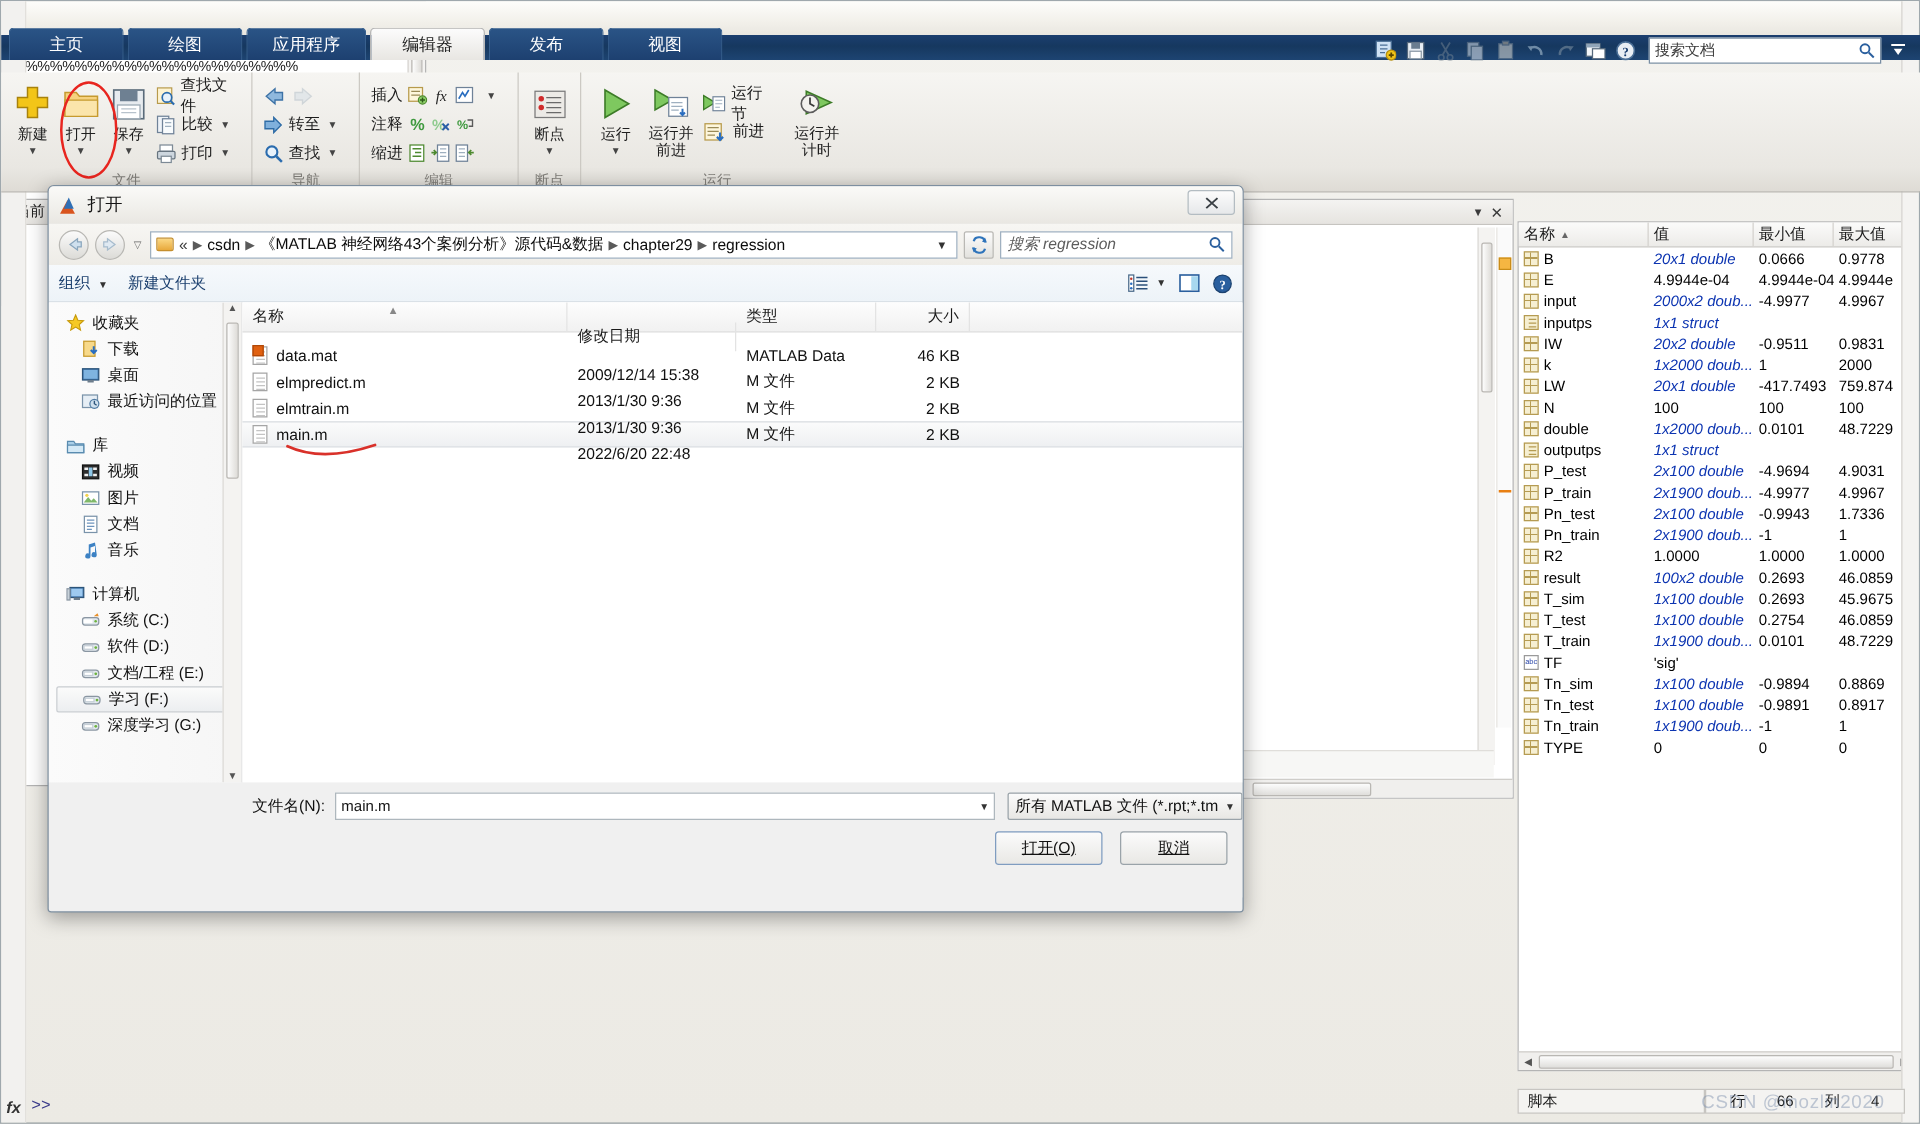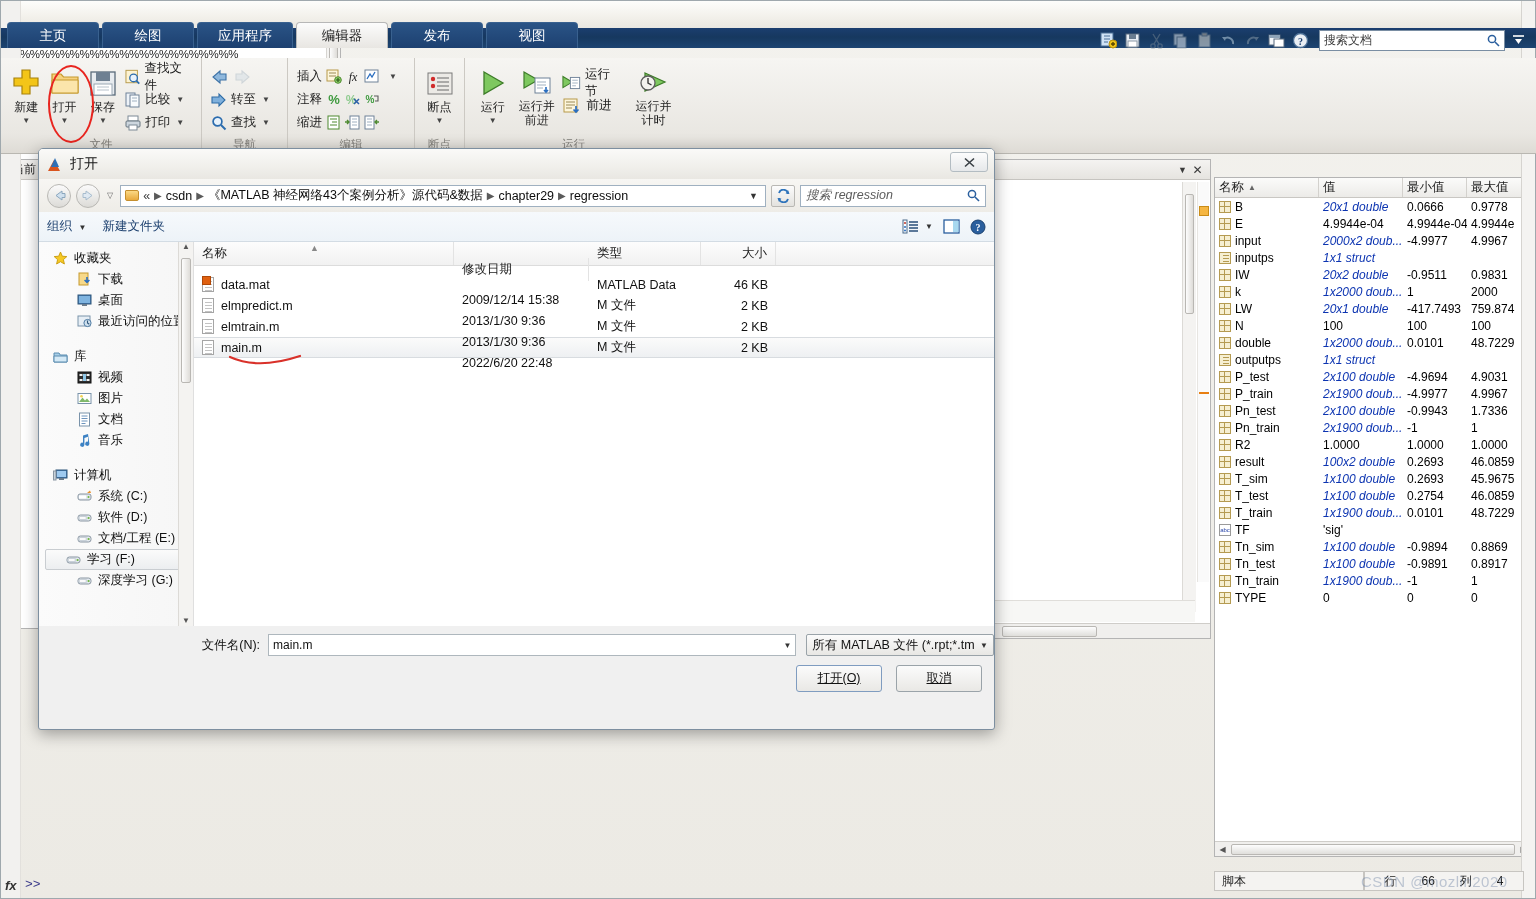--- a/index.html
+++ b/index.html
@@ -283,21 +283,21 @@
   .dlg-toolbar .tb-right { margin-left:auto; display:flex; align-items:center; gap:10px; }
   .dd-caret{ font-size:8px; color:#333; margin-left:3px;}
 
   .dlg-body { display:flex; height: 384px; background:#fff; }
   .dlg-side {
     width: 155px; background: linear-gradient(to right,#fbfbfb,#f6f6f6);
     border-right: 1px solid #dfdfdf; position:relative; overflow:hidden;
     padding-top: 6px;
   }
   .side-item { height: 21px; display:flex; align-items:center; gap:6px; padding-left: 14px; font-size:12.5px; color:#101010;}
-  .side-item.child { padding-left: 38px; }
+  .side-item.child { padding-left: 26px; }
   .side-item.sel { background: linear-gradient(to bottom,#fbfbfb,#eceef0); border:1px solid #c9cdd1; border-radius:2px; margin: 0 6px 0 6px; padding-left: 20px; height:21px;}
   .side-gap { height: 14px; }
   .side-scroll{ position:absolute; right:0; top:0; width:15px; height:100%;
                 background:#f4f3f1; border-left:1px solid #dcdad6;}
   .side-scroll .sa{ text-align:center; font-size:8px; color:#555;}
   .side-scroll .sa.bot{ position:absolute; bottom:1px; width:100%;}
   .side-scroll .sth{ position:absolute; top:16px; left:2px; width:10px; height:125px;
                      background:linear-gradient(to right,#fdfdfd,#dedcd8); border:1px solid #b9b7b3; border-radius:2px;}
 
   .dlg-files { flex:1; position:relative; background:#fff; }

